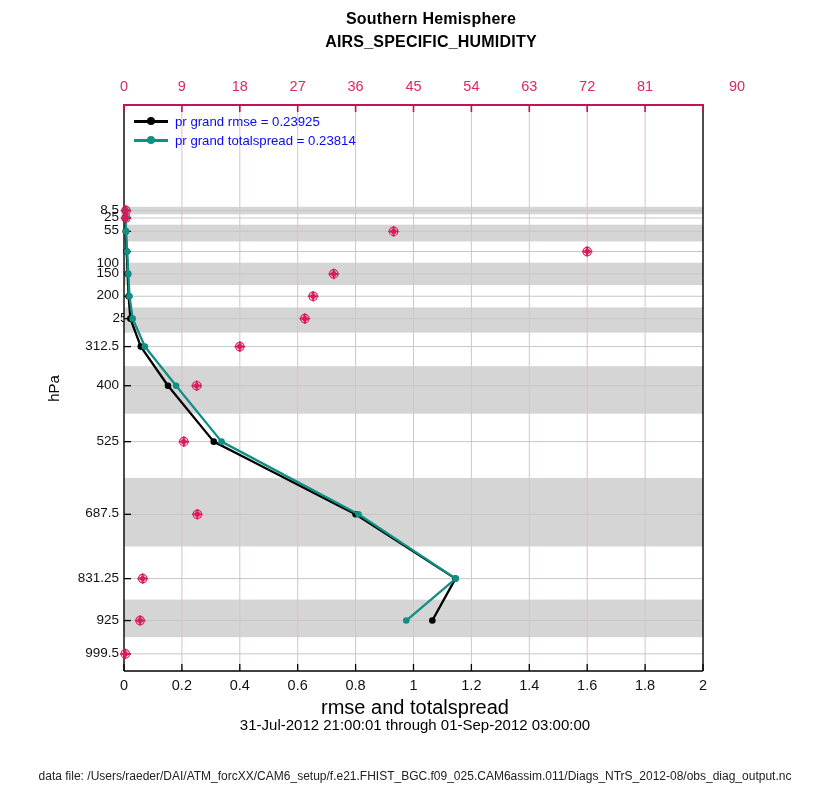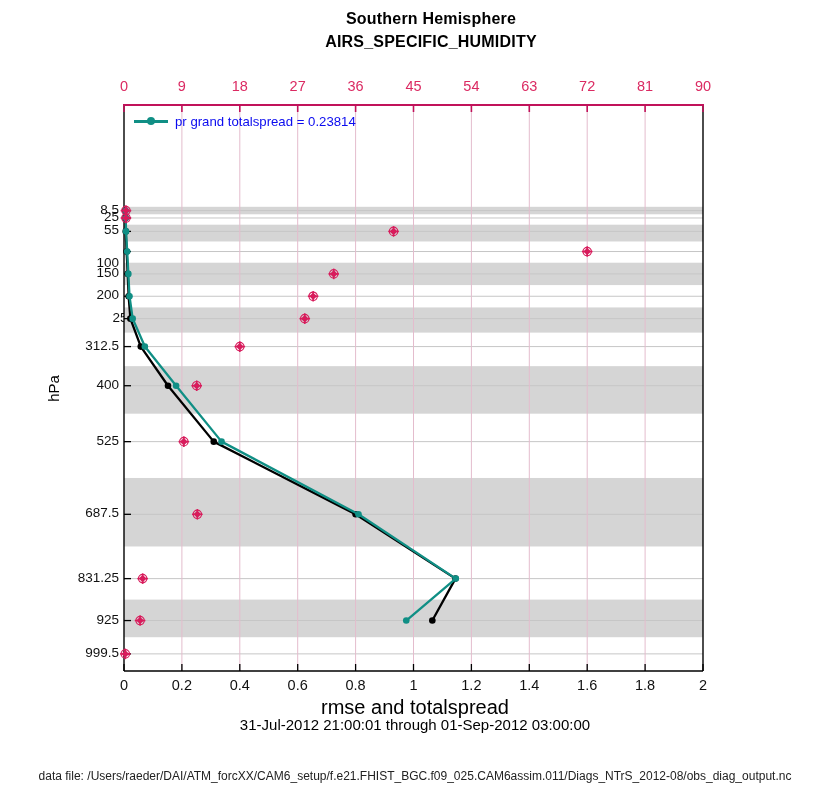--- a/index.html
+++ b/index.html
@@ -37,21 +37,21 @@
       <span class="tick top-tick" style="left: 99px; color: rgb(219, 42, 98);">0</span>
       <span class="tick top-tick" style="left: 156.9px; color: rgb(219, 42, 98);">9</span>
       <span class="tick top-tick" style="left: 214.8px; color: rgb(219, 42, 98);">18</span>
       <span class="tick top-tick" style="left: 272.7px; color: rgb(219, 42, 98);">27</span>
       <span class="tick top-tick" style="left: 330.6px; color: rgb(219, 42, 98);">36</span>
       <span class="tick top-tick" style="left: 388.5px; color: rgb(219, 42, 98);">45</span>
       <span class="tick top-tick" style="left: 446.4px; color: rgb(219, 42, 98);">54</span>
       <span class="tick top-tick" style="left: 504.3px; color: rgb(219, 42, 98);">63</span>
       <span class="tick top-tick" style="left: 562.2px; color: rgb(219, 42, 98);">72</span>
       <span class="tick top-tick" style="left: 620.1px; color: rgb(219, 42, 98);">81</span>
-      <span class="tick top-tick" style="left: 678px; color: rgb(219, 42, 98);">90</span>
+      <span class="tick top-tick" style="left: 712px; color: rgb(219, 42, 98);">90</span>
     </div>
   <div id="ticks-bottom">
       <span class="tick bottom-tick" style="left: 96px;">0</span>
       <span class="tick bottom-tick" style="left: 153.9px;">0.2</span>
       <span class="tick bottom-tick" style="left: 211.8px;">0.4</span>
       <span class="tick bottom-tick" style="left: 269.7px;">0.6</span>
       <span class="tick bottom-tick" style="left: 327.6px;">0.8</span>
       <span class="tick bottom-tick" style="left: 385.5px;">1</span>
       <span class="tick bottom-tick" style="left: 443.4px;">1.2</span>
       <span class="tick bottom-tick" style="left: 501.3px;">1.4</span>
@@ -228,20 +228,26 @@
       <line x1="134.78333333333333" x2="145.38333333333335" y1="620.5525" y2="620.5525" stroke="#D81C5C" stroke-width="1.5"></line>
       <line x1="140.08333333333334" x2="140.08333333333334" y1="615.2525" y2="625.8525" stroke="#D81C5C" stroke-width="1.5"></line>
       <circle cx="125.28666666666666" cy="653.87635" r="4.2" fill="none" stroke="#D81C5C" stroke-width="1.2"></circle>
       <path d="M 125.28666666666666 650.07635 L 129.08666666666667 653.87635 L 125.28666666666666 657.67635 L 121.48666666666666 653.87635 Z" fill="#D81C5C"></path>
       <line x1="119.98666666666666" x2="130.58666666666667" y1="653.87635" y2="653.87635" stroke="#D81C5C" stroke-width="1.5"></line>
       <line x1="125.28666666666666" x2="125.28666666666666" y1="648.57635" y2="659.17635" stroke="#D81C5C" stroke-width="1.5"></line>
     </svg>
 
   <div class="legend">
     <div class="legend-row">
+      <span class="legend-line" style="background: rgb(0, 0, 0);">
+          <span class="legend-dot" style="background: rgb(0, 0, 0);"></span>
+        </span>
+      <span class="legend-text" style="color: rgb(10, 10, 239);">pr grand rmse = 0.23925</span>
+    </div>
+    <div class="legend-row">
       <span class="legend-line" style="background: rgb(16, 143, 133);">
           <span class="legend-dot" style="background: rgb(16, 143, 133);"></span>
         </span>
       <span class="legend-text" style="color: rgb(10, 10, 239);">pr grand totalspread = 0.23814</span>
     </div>
   </div>
 
   <div class="y-label">hPa</div>
   <div class="x-label">rmse and totalspread</div>
   <div class="caption">31-Jul-2012 21:00:01 through 01-Sep-2012 03:00:00</div>

